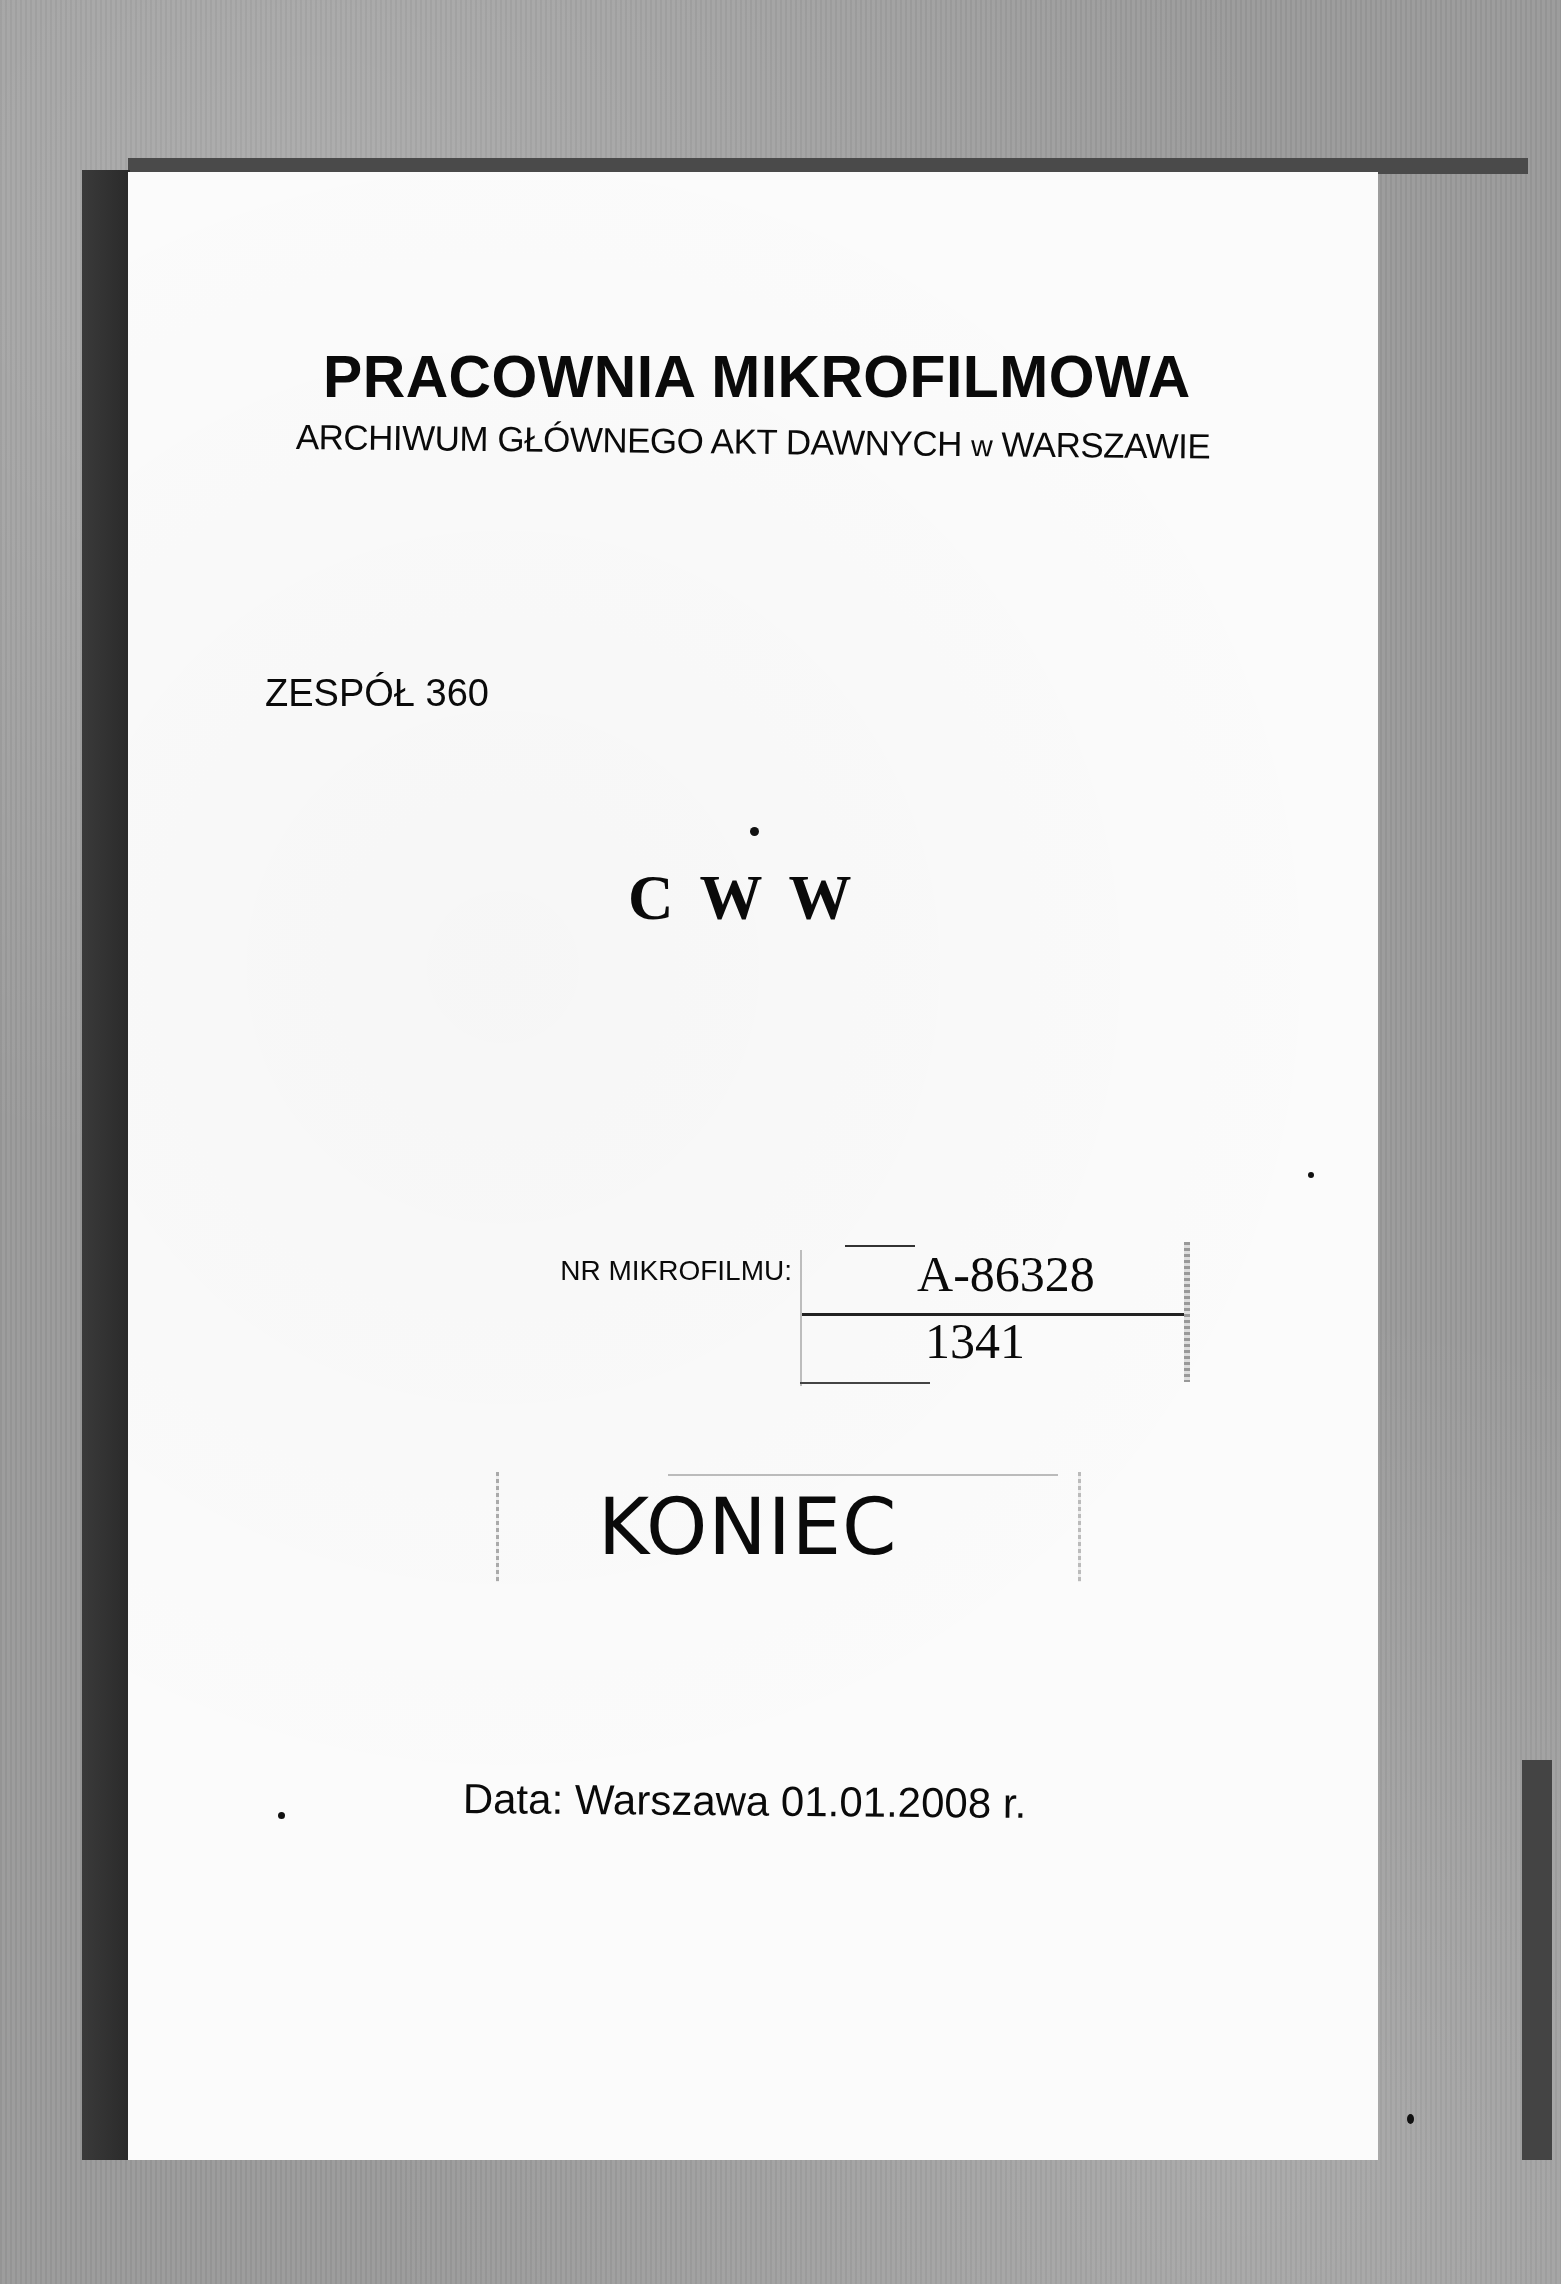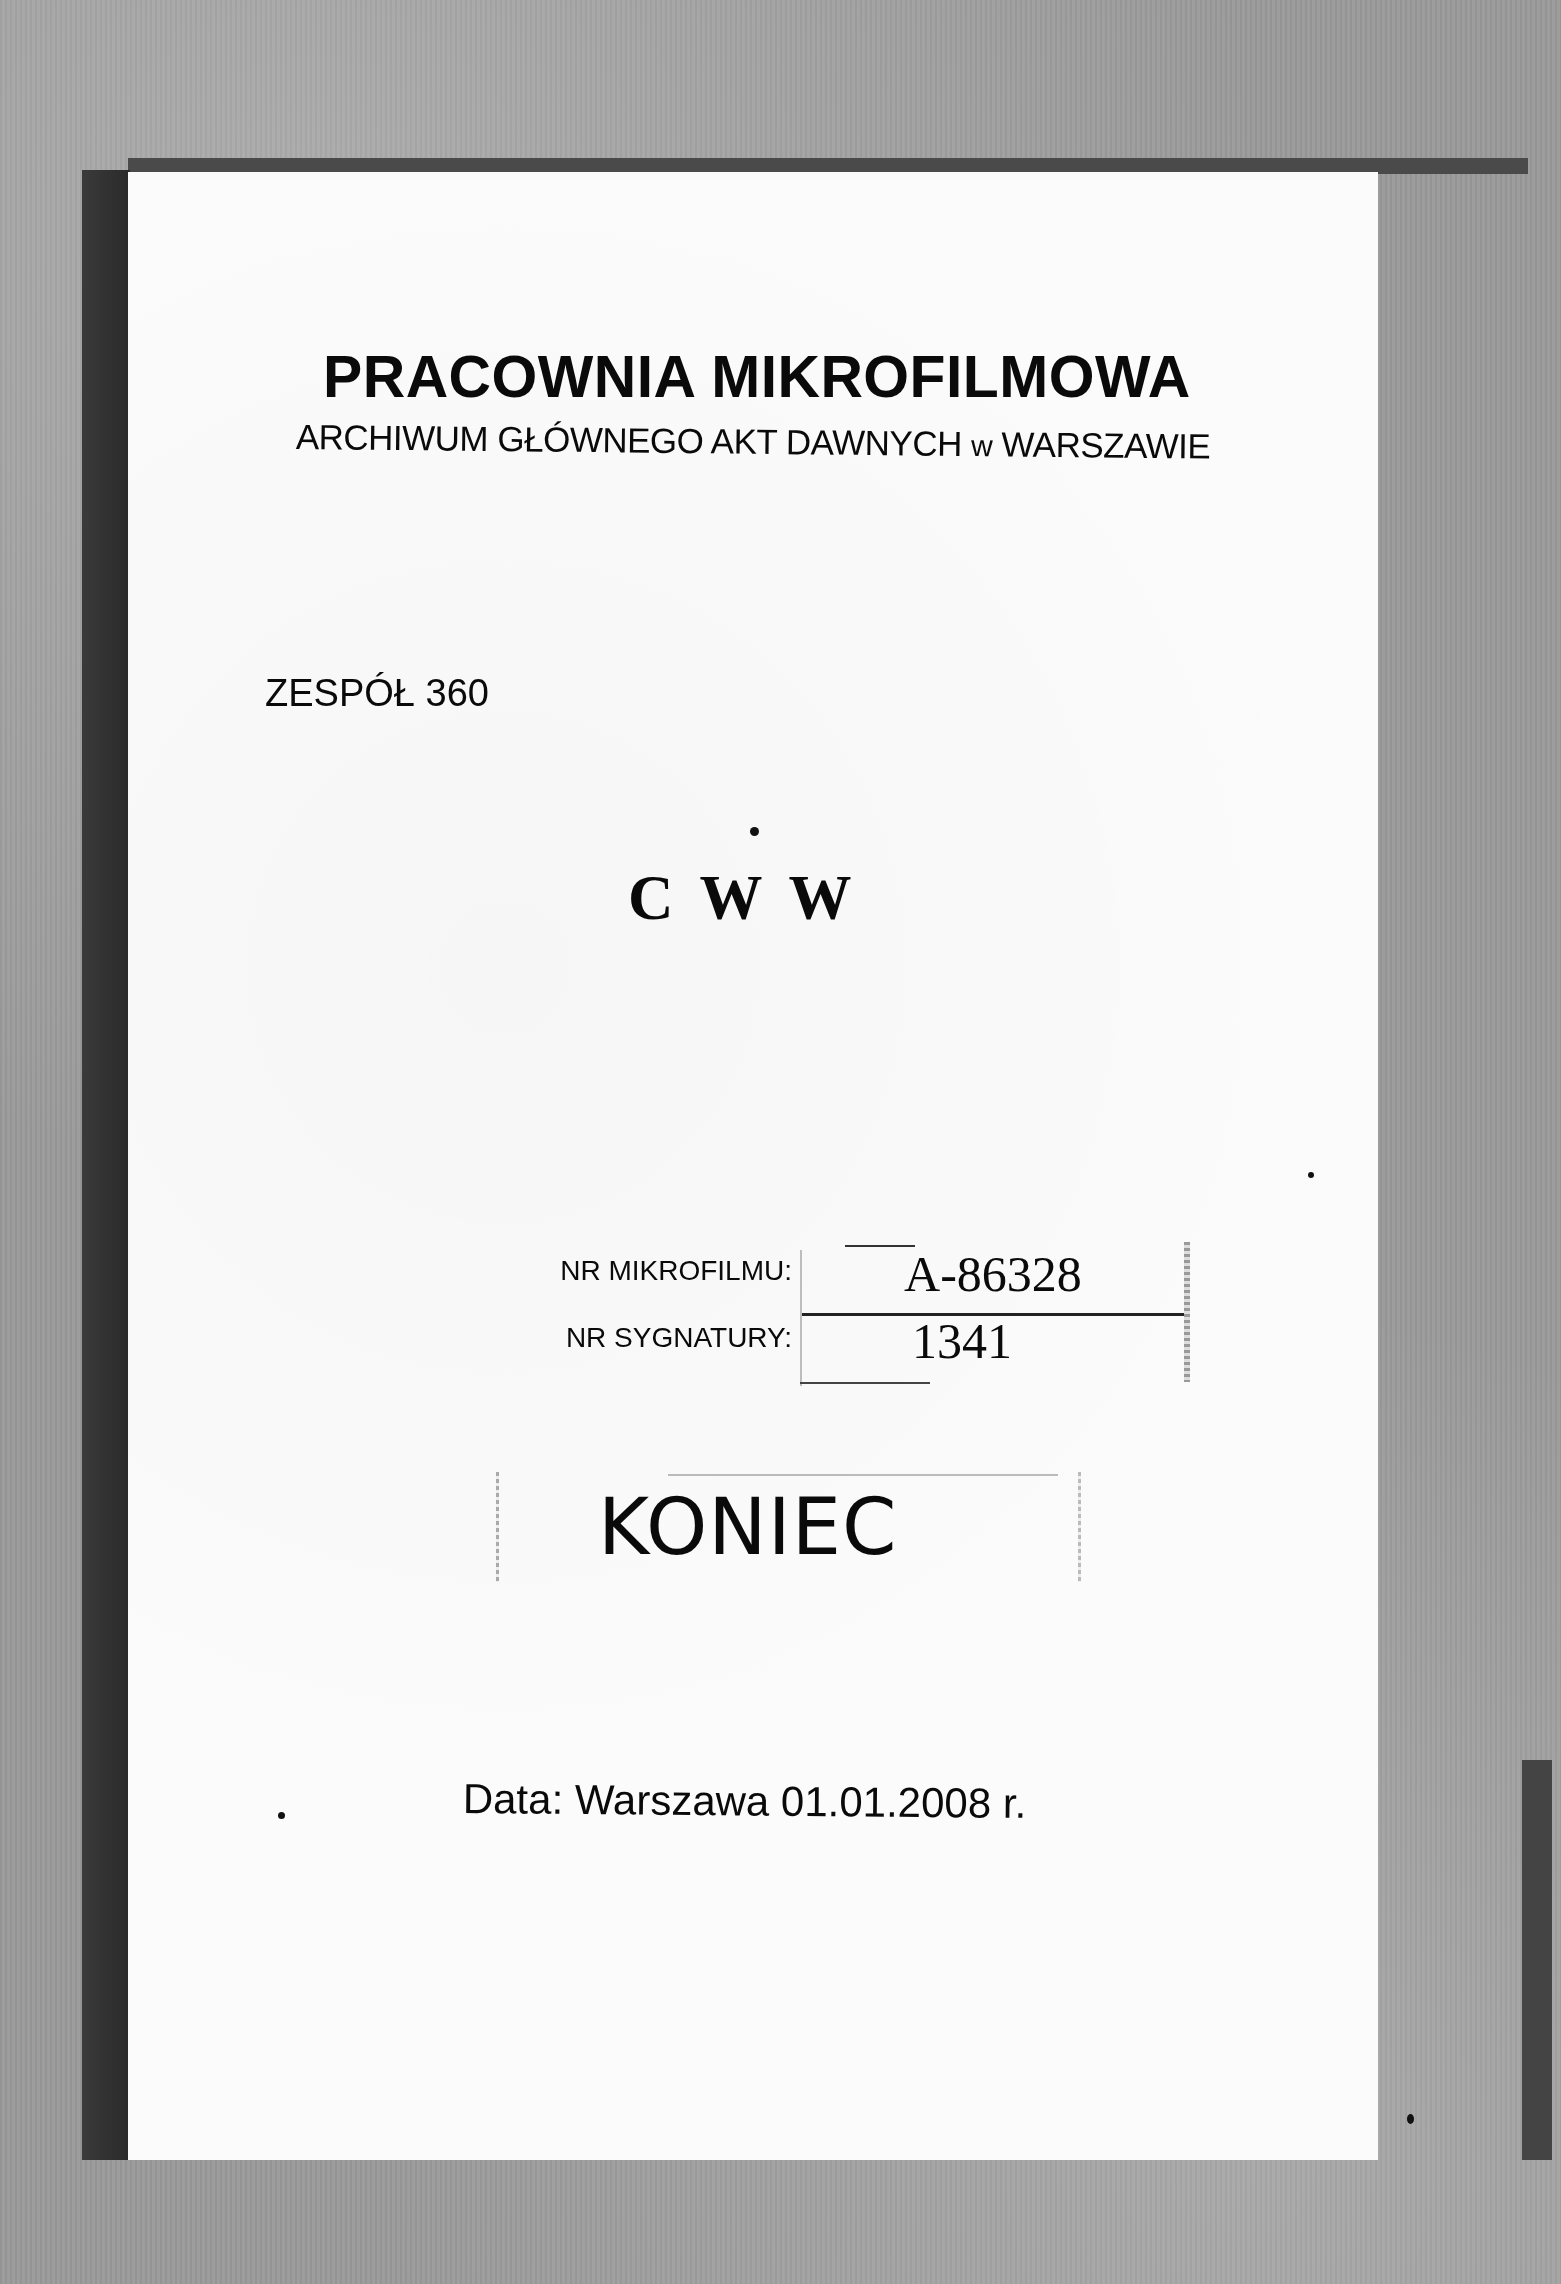--- a/index.html
+++ b/index.html
@@ -47,21 +47,21 @@
     position: absolute; left: 137px; top: 500px; font-size: 38px; white-space: nowrap;
   }
   .code {
     position: absolute; left: 500px; top: 690px;
     font-family: "Liberation Serif", serif; font-weight: bold; font-size: 63px;
     letter-spacing: 26px; white-space: nowrap;
   }
   .field-label { position: absolute; font-size: 28px; white-space: nowrap; text-align: right; }
   .field-value {
     position: absolute; font-family: "Liberation Serif", serif; font-size: 50px;
-    text-align: center; white-space: nowrap;
+    text-align: center; white-space: nowrap; padding-left: 13px;
   }
   .box-left { position: absolute; left: 672px; top: 1078px; width: 2px; height: 136px; background: #bdbdbd; }
   .box-right { position: absolute; left: 1056px; top: 1070px; width: 6px; height: 140px;
     background: repeating-linear-gradient(180deg, #999 0 3px, #ddd 3px 6px); }
   .box-mid { position: absolute; left: 674px; top: 1141px; width: 382px; height: 3px; background: #222; }
   .box-top { position: absolute; left: 717px; top: 1073px; width: 70px; height: 2px; background: #333; }
   .box-bottom { position: absolute; left: 672px; top: 1210px; width: 130px; height: 2px; background: #444; }
   .koniec-frame-l { position: absolute; left: 368px; top: 1300px; width: 3px; height: 110px;
     background: repeating-linear-gradient(180deg, #aaa 0 4px, #eee 4px 7px); }
   .koniec-frame-r { position: absolute; left: 950px; top: 1300px; width: 3px; height: 110px;
@@ -97,21 +97,20 @@
 
   <div class="box-top"></div>
   <div class="box-left"></div>
   <div class="box-right"></div>
   <div class="box-mid"></div>
   <div class="box-bottom"></div>
 
   <div class="field-label" style="left:302px; top:1083px; width:362px;">NR MIKROFILMU:</div>
   <div class="field-value" style="left:674px; top:1073px; width:382px;">A-86328</div>
 
-  <div class="field-label" style="left:302px; top:1150px; width:362px;">NR SYGNATURY:</div>
   <div class="field-value" style="left:674px; top:1140px; width:320px;">1341</div>
 
   <div class="koniec-frame-t"></div>
   <div class="koniec-frame-l"></div>
   <div class="koniec-frame-r"></div>
   <div class="koniec">KONIEC</div>
 
   <div class="date">Data: Warszawa 01.01.2008 r.</div>
 
   <div class="speck" style="left:622px; top:655px; width:9px; height:9px;"></div>

